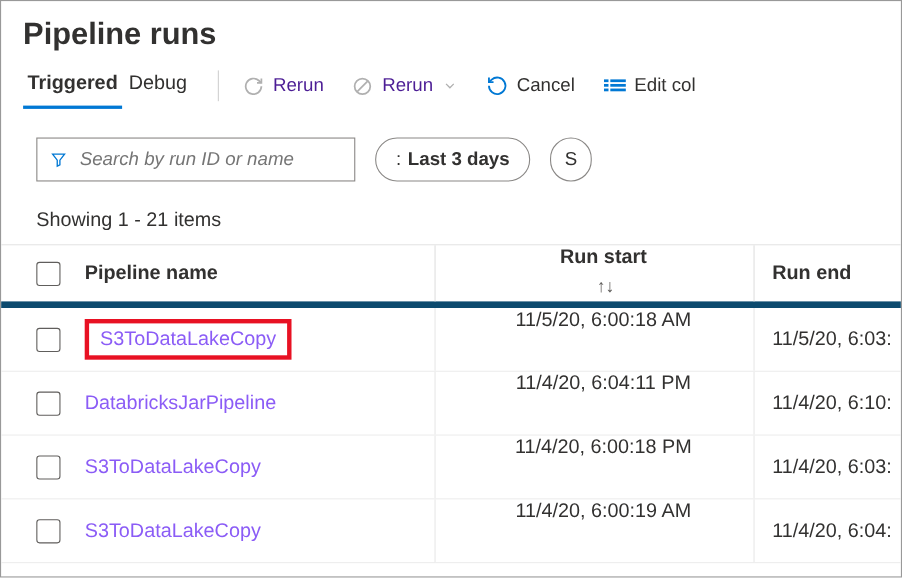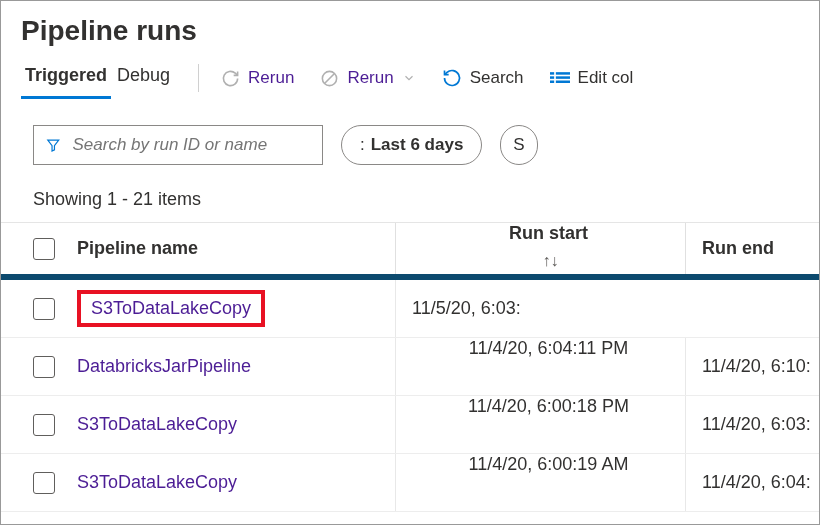--- a/index.html
+++ b/index.html
@@ -96,21 +96,21 @@
   .thead { border-top: 1px solid #e5e5e5; border-bottom: 6px solid #0c4a6e; font-weight: 600; font-size: 18px; }
   .row { border-bottom: 1px solid #ededed; font-size: 18px; }
   .col-check { width: 44px; display:flex; align-items:center; }
   .col-name { width: 318px; display:flex; align-items:center; }
   .col-start { width: 290px; border-left: 1px solid #e8e8e8; padding-left: 16px; display:flex; align-items:center; gap:8px; height:100%;flex-direction:column; }
   .col-end { flex: 1; border-left: 1px solid #e8e8e8; padding-left: 16px; display:flex; align-items:center; height:100%; }
   .chk {
     width: 22px; height: 22px; border: 1.5px solid #605e5c; border-radius: 3px; display:inline-block;
     cursor: pointer;
   }
-  .lnk { color: #4c1d95; cursor: pointer; }
+  .lnk { color: #8b5cf6; cursor: pointer; }
   .highlight { border: 4px solid #e81123; padding: 4px 10px; }
   .sorticons { display:inline-flex; margin-left:4px; font-size:16px; color:#605e5c; }
   .thead .col-start, .thead .col-end { border-left:1px solid #e0e0e0; }
 </style>
 </head>
 <body>
 
 <div class="title">Pipeline runs</div>
 
 <div class="toolbar">
@@ -135,21 +135,21 @@
       <span>Rerun</span>
       <svg width="14" height="14" viewBox="0 0 24 24" fill="none" stroke="#b0b0b0" stroke-width="2">
           <polyline points="6 9 12 15 18 9"></polyline>
         </svg>
     </div>
     <div class="tool">
       <svg width="20" height="20" viewBox="0 0 24 24" fill="none" stroke="#0078d4" stroke-width="2">
           <path d="M3 12a9 9 0 1 0 3-6.7L3 8"></path>
           <polyline points="3 3 3 8 8 8"></polyline>
         </svg>
-      <span>Search</span>
+      <span>Cancel</span>
     </div>
     <div class="tool">
       <svg width="20" height="14" viewBox="0 0 24 14" fill="#0078d4">
           <rect x="0" y="0" width="5" height="3"></rect>
           <rect x="0" y="5" width="5" height="3"></rect>
           <rect x="0" y="10" width="5" height="3"></rect>
           <rect x="7" y="0" width="17" height="3"></rect>
           <rect x="7" y="5" width="17" height="3"></rect>
           <rect x="7" y="10" width="17" height="3"></rect>
         </svg>
@@ -160,21 +160,21 @@
 
 <div class="filters">
   <div class="search-box">
     <svg width="16" height="16" viewBox="0 0 24 24" fill="none" stroke="#0078d4" stroke-width="2">
         <polygon points="3 4 21 4 14 13 14 20 10 22 10 13 3 4"></polygon>
       </svg>
     <input placeholder="Search by run ID or name" style="">
   </div>
   <div class="pill">
     <span> : </span>
-    <span class="bold">Last 6 days</span>
+    <span class="bold">Last 3 days</span>
   </div>
   <div class="pill" style="padding:0 12px;">
     <span>S</span>
   </div>
 </div>
 
 <div class="showing">Showing 1 - 21 items</div>
 
 <div class="table">
   <div class="thead">
@@ -189,20 +189,21 @@
     <div class="col-end">Run end</div>
   </div>
   <div id="rows">
       <div class="row">
         <div class="col-check">
           <span class="chk"></span>
         </div>
         <div class="col-name">
           <span class="lnk highlight">S3ToDataLakeCopy</span>
         </div>
+        <div class="col-start">11/5/20, 6:00:18 AM</div>
         <div class="col-end">11/5/20, 6:03:</div>
       </div>
       <div class="row">
         <div class="col-check">
           <span class="chk"></span>
         </div>
         <div class="col-name">
           <span class="lnk">DatabricksJarPipeline</span>
         </div>
         <div class="col-start">11/4/20, 6:04:11 PM</div>

